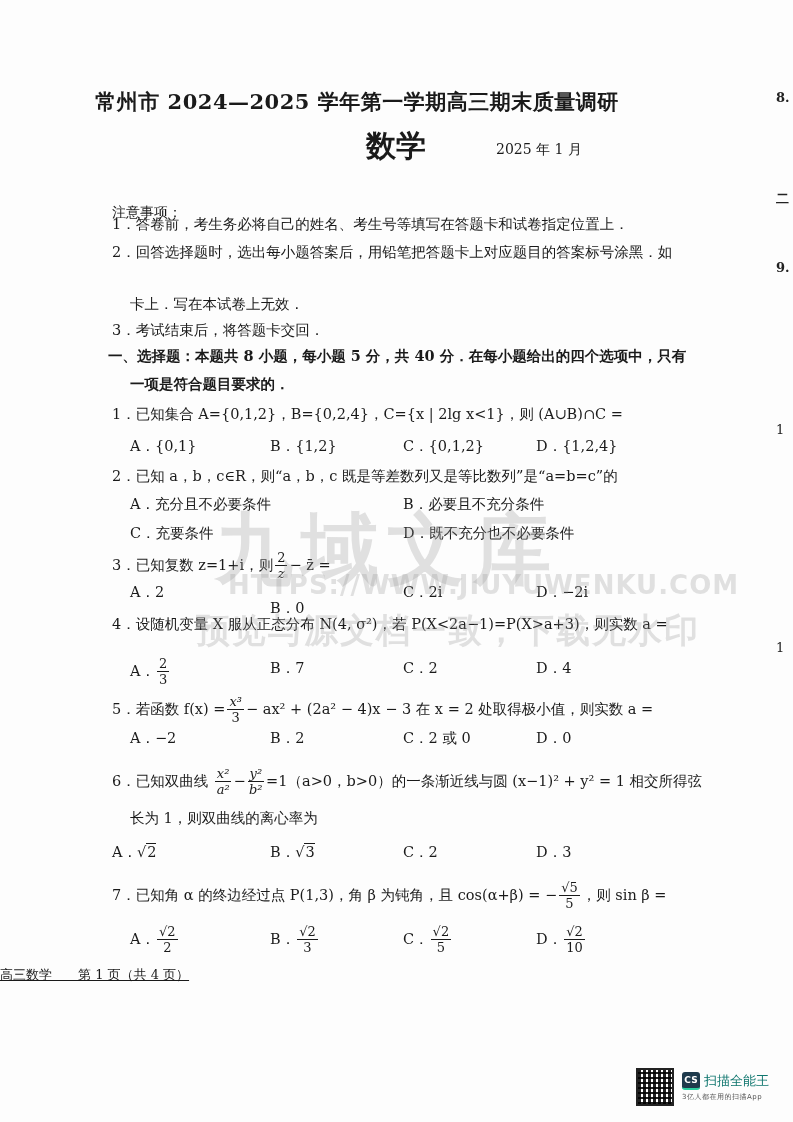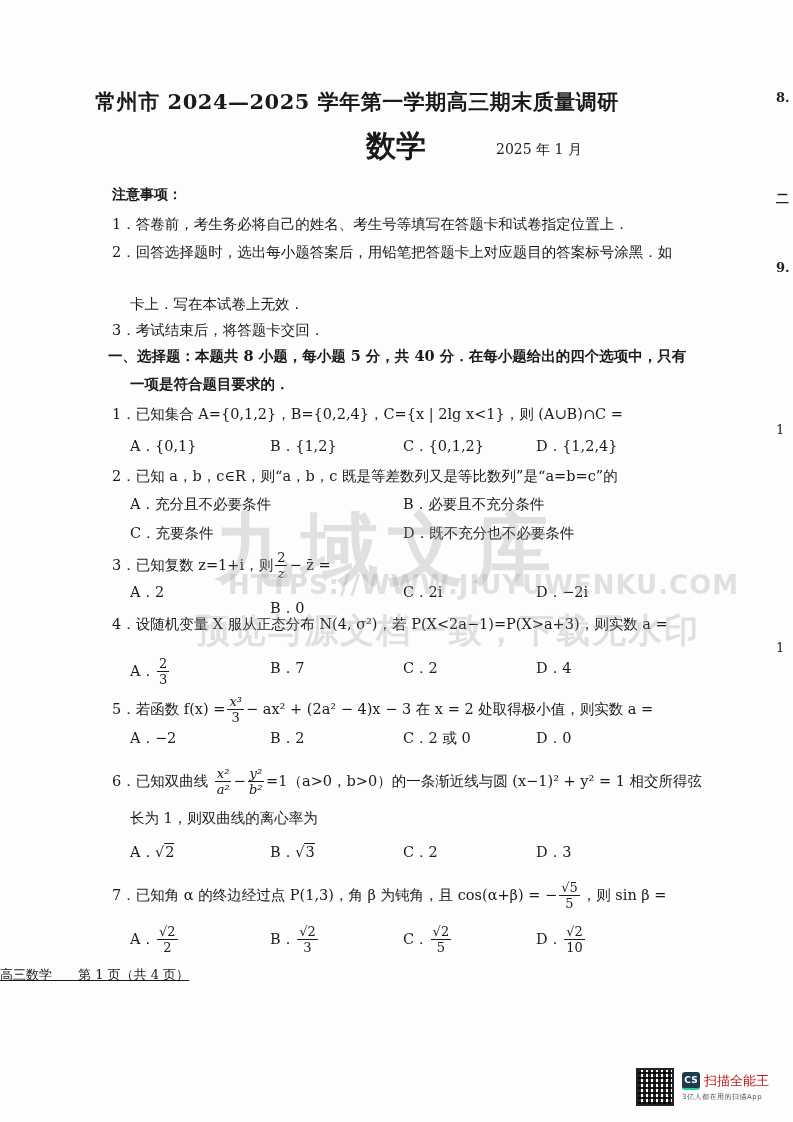--- a/index.html
+++ b/index.html
@@ -3,42 +3,42 @@
 <meta charset="utf-8">
 <style>
   html,body{margin:0;padding:0;}
   body{width:793px;height:1122px;background:#fdfdfd;position:relative;overflow:hidden;
        font-family:"DejaVu Serif","Liberation Serif",serif;color:#1a1a1a;}
   .page{position:absolute;left:0;top:0;width:793px;height:1122px;}
   .title{position:absolute;left:0;width:714px;top:88px;text-align:center;font-size:21px;font-weight:bold;letter-spacing:0.5px;}
   .subject{position:absolute;left:366px;top:126px;font-size:30px;font-weight:bold;}
   .date{position:absolute;left:496px;top:141px;font-size:14px;}
   .line{position:absolute;left:112px;font-size:14.5px;white-space:nowrap;line-height:20px;}
-  .notice-title{top:184px;font-weight:bold;font-size:14px;}
+  .notice-title{top:202px;font-weight:normal;font-size:14px;}
   .bold{font-weight:bold;}
   .opt{position:absolute;font-size:14.5px;white-space:nowrap;line-height:20px;}
   .frac{display:inline-block;vertical-align:middle;text-align:center;font-size:13px;line-height:15px;margin:0 2px;}
   .frac span{display:block;}
   .frac .num{border-bottom:1px solid #1a1a1a;padding:0 2px;}
   .i{font-style:italic;}
   .sqrt{border-top:1px solid #1a1a1a;padding-left:1px;}
   .footer{position:absolute;left:0;width:660px;top:966px;font-size:13px;text-decoration:underline;}
   .wm{position:absolute;color:rgba(150,150,150,0.28);font-family:"DejaVu Sans","Liberation Sans",sans-serif;font-weight:bold;pointer-events:none;white-space:nowrap;}
   .wm1{left:215px;top:498px;font-size:78px;letter-spacing:8px;}
   .wm2{left:228px;top:570px;font-size:26px;letter-spacing:1px;}
   .wm3{left:196px;top:608px;font-size:34px;letter-spacing:2px;}
   .edge{position:absolute;left:776px;font-size:13px;font-weight:bold;color:#222;}
   .scanner{position:absolute;left:636px;top:1068px;display:flex;align-items:center;gap:8px;}
   .qr{width:38px;height:38px;background:
       repeating-linear-gradient(90deg,#222 0 3px,#fff 3px 5px),
       repeating-linear-gradient(0deg,#222 0 2px,#fff 2px 5px);background-blend-mode:multiply;border:2px solid #222;box-sizing:border-box;}
   .cs-box{display:flex;flex-direction:column;}
   .cs-top{display:flex;gap:4px;}
   .cs-logo{width:18px;height:18px;background:#1e3a4c;color:#fff;border-radius:3px;font-family:"DejaVu Sans",sans-serif;font-size:9px;font-weight:bold;text-align:center;line-height:16px;border-bottom:2px solid #2bd0a0;box-sizing:border-box;}
-  .cs-name{font-family:"DejaVu Sans",sans-serif;font-size:13px;color:#b91c1c;}
+  .cs-name{font-family:"DejaVu Sans",sans-serif;font-size:13px;color:#0f766e;}
   .cs-sub{font-family:"DejaVu Sans",sans-serif;font-size:7px;color:#555;letter-spacing:0.5px;margin-top:2px;}
 </style>
 </head>
 <body>
 
 <div class="page">
 
   <div class="title">常州市 2024—2025 学年第一学期高三期末质量调研</div>
   <div class="subject">数学</div>
   <div class="date">2025 年 1 月</div>
@@ -86,21 +86,21 @@
   <div class="opt" style="left:130px;top:728px">A．−2</div>
   <div class="opt" style="left:270px;top:728px">B．2</div>
   <div class="opt" style="left:403px;top:728px">C．2 或 0</div>
   <div class="opt" style="left:536px;top:728px">D．0</div>
 
   <div class="line" style="top:766px">
     <span>6．已知双曲线</span>
     <span class="frac"><span class="num i">x²</span><span class="i">a²</span></span>−<span class="frac"><span class="num i">y²</span><span class="i">b²</span></span><span>=1（a&gt;0，b&gt;0）的一条渐近线与圆 (x−1)² + y² = 1 相交所得弦</span>
   </div>
   <div class="line" style="left:130px;top:808px">长为 1，则双曲线的离心率为</div>
-  <div class="opt" style="left:130px;top:842px"><span>A．</span>√<span class="sqrt">2</span></div>
+  <div class="opt" style="left:112px;top:842px"><span>A．</span>√<span class="sqrt">2</span></div>
   <div class="opt" style="left:270px;top:842px"><span>B．</span>√<span class="sqrt">3</span></div>
   <div class="opt" style="left:403px;top:842px">C．2</div>
   <div class="opt" style="left:536px;top:842px">D．3</div>
 
   <div class="line" style="top:880px">
     <span>7．已知角 α 的终边经过点 P(1,3)，角 β 为钝角，且 cos(α+β) = −</span><span class="frac"><span class="num">√5</span><span>5</span></span><span>，则 sin β =</span>
   </div>
   <div class="opt" style="left:130px;top:924px"><span>A．</span><span class="frac"><span class="num">√2</span><span>2</span></span></div>
   <div class="opt" style="left:270px;top:924px"><span>B．</span><span class="frac"><span class="num">√2</span><span>3</span></span></div>
   <div class="opt" style="left:403px;top:924px"><span>C．</span><span class="frac"><span class="num">√2</span><span>5</span></span></div>

